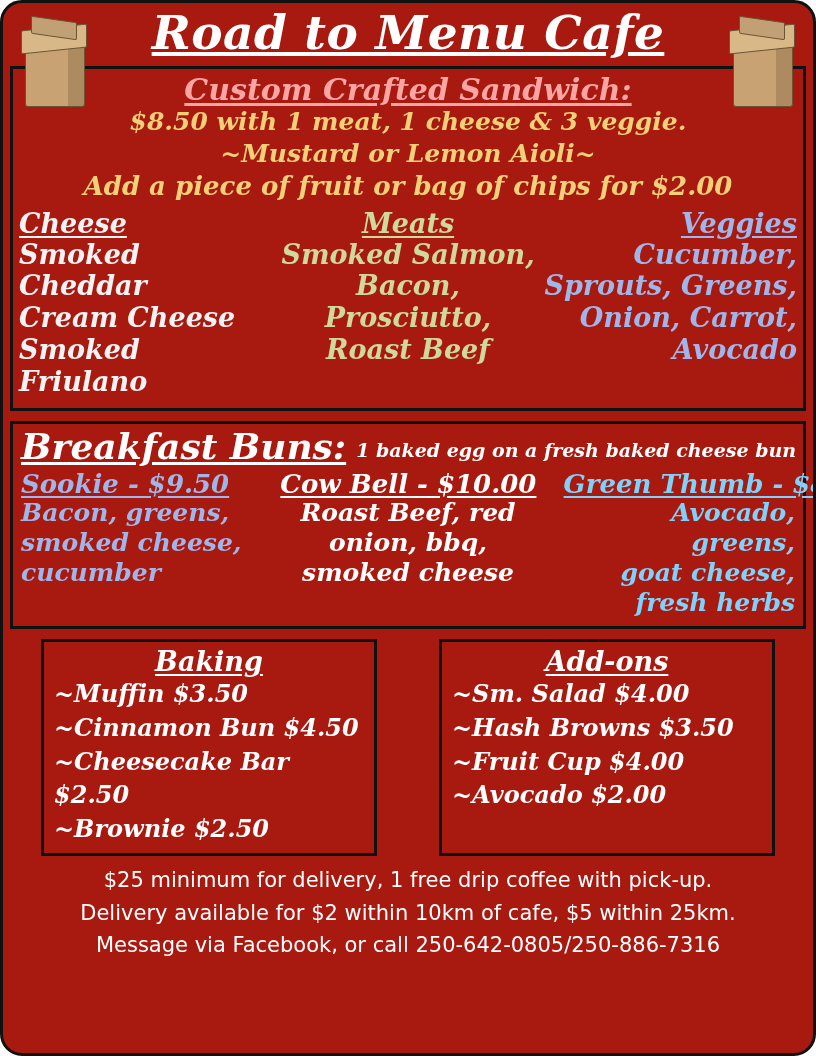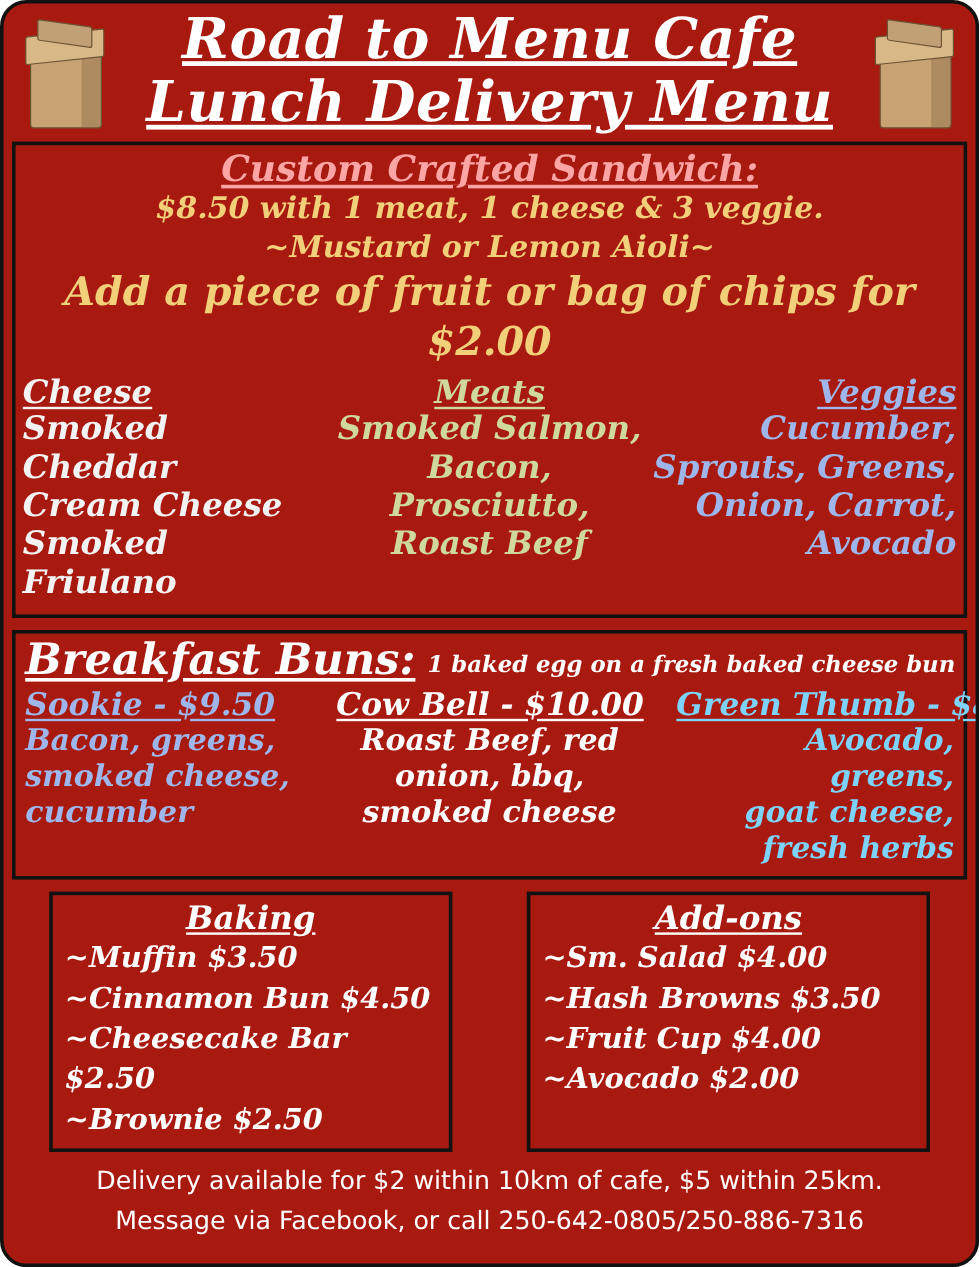--- a/index.html
+++ b/index.html
@@ -113,21 +113,21 @@
     line-height: 1.1;
   }
   .sandwich-line {
     text-align: center;
     font-style: italic;
     font-weight: bold;
     color: #f2d07a;
     font-size: 25px;
     line-height: 1.28;
   }
-  .sandwich-line.wide { font-size: 33px; }
+  .sandwich-line.wide { font-size: 26px; }
 
   .cols {
     display: flex;
     justify-content: space-between;
     align-items: flex-start;
     margin-top: 6px;
   }
   .col { width: 33%; }
   .col-head {
     font-style: italic;
@@ -258,21 +258,20 @@
       <div class="body"></div>
       <div class="fold"></div>
       <div class="fold2"></div>
     </div>
     <div class="bag right">
       <div class="body"></div>
       <div class="fold"></div>
       <div class="fold2"></div>
     </div>
     <div class="title-line">Road to Menu Cafe</div>
-    <div class="title-line">Lunch Delivery Menu</div>
   </div>
 
   <div class="box sandwich-box">
     <div class="section-title">Custom Crafted Sandwich:</div>
     <div class="sandwich-line">$8.50 with 1 meat, 1 cheese &amp; 3 veggie.</div>
     <div class="sandwich-line">~Mustard or Lemon Aioli~</div>
     <div class="sandwich-line wide">Add a piece of fruit or bag of chips for $2.00</div>
 
     <div class="cols">
       <div class="col cheese">
@@ -335,17 +334,18 @@
     <div class="small-box addons">
       <div class="sb-title">Add-ons</div>
       <div class="sb-item">~Sm. Salad $4.00</div>
       <div class="sb-item">~Hash Browns $3.50</div>
       <div class="sb-item">~Fruit Cup $4.00</div>
       <div class="sb-item">~Avocado $2.00</div>
     </div>
   </div>
 
   <div class="footer">
+    <div class="footer-line">$25 minimum for delivery, 1 free drip coffee with pick-up.</div>
     <div class="footer-line">Delivery available for $2 within 10km of cafe, $5 within 25km.</div>
     <div class="footer-line">Message via Facebook, or call 250-642-0805/250-886-7316</div>
   </div>
 
 </div>
 
 </body></html>

